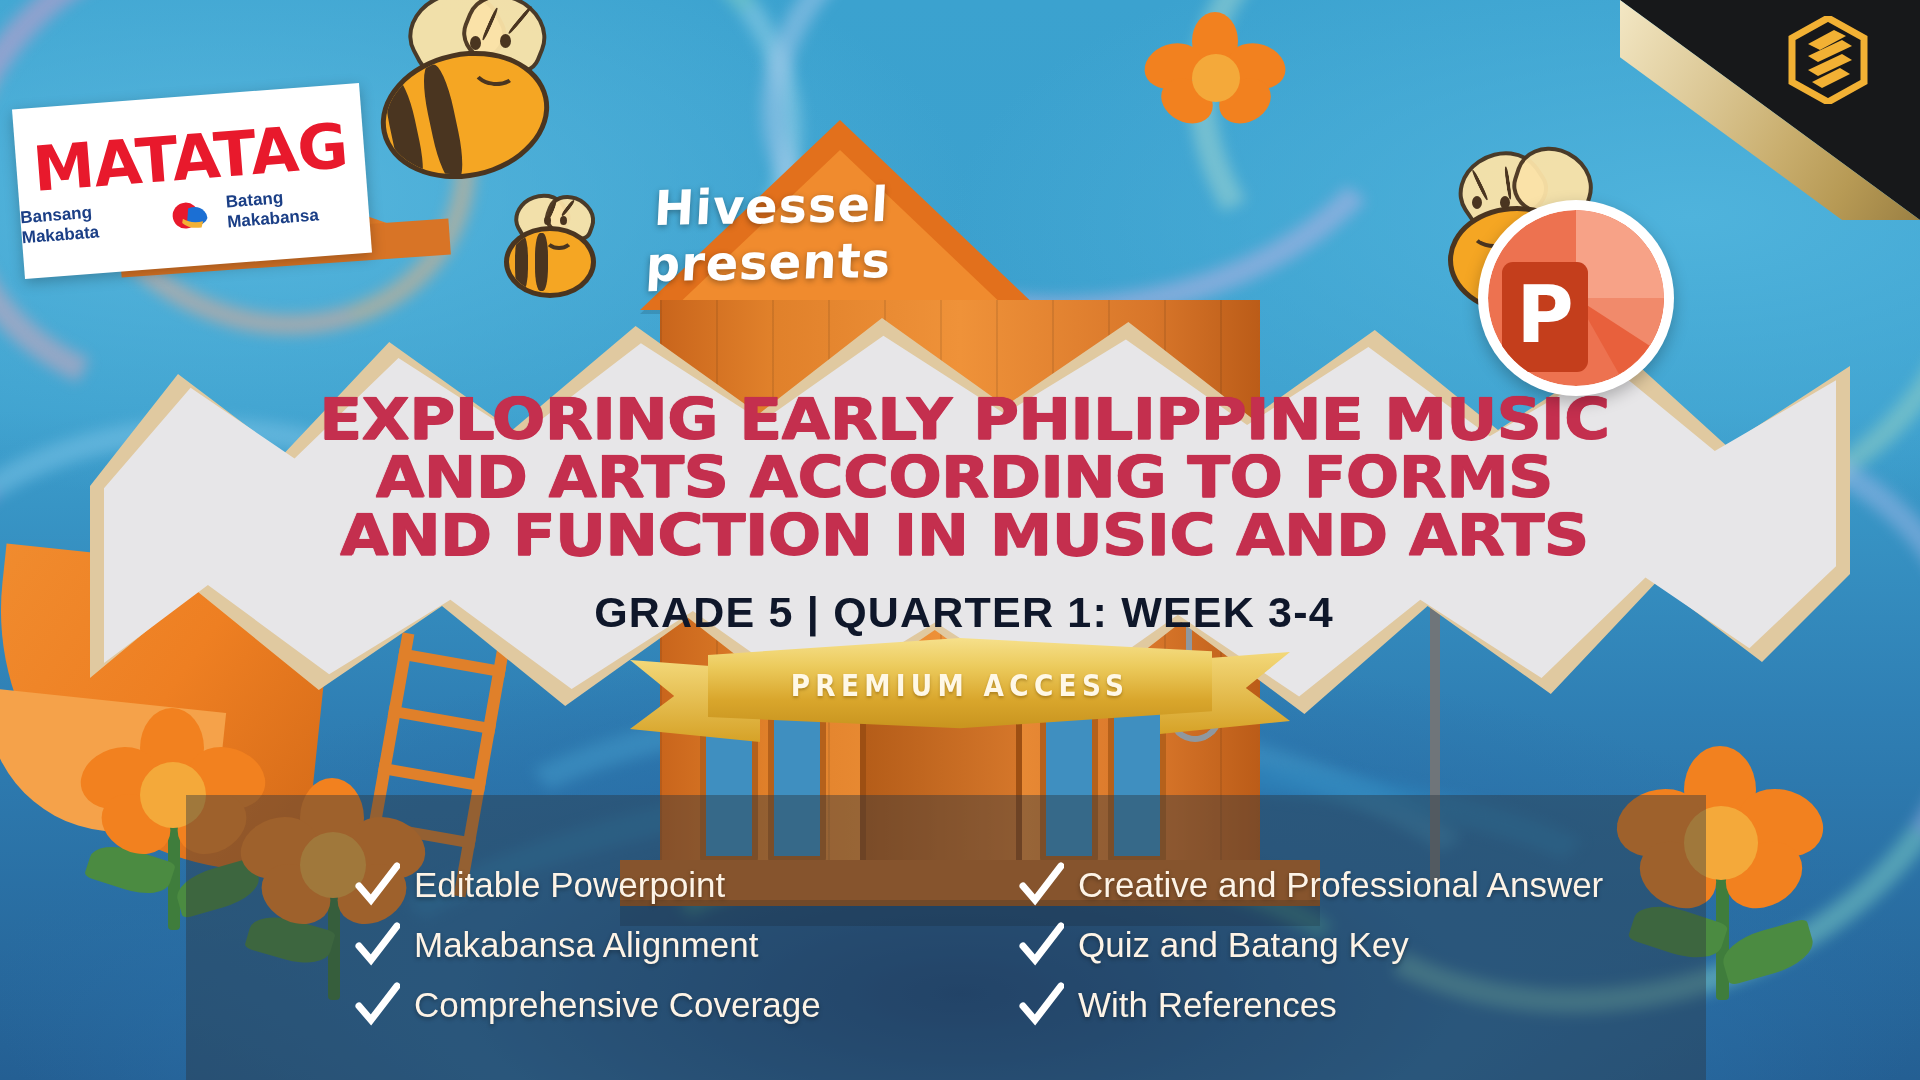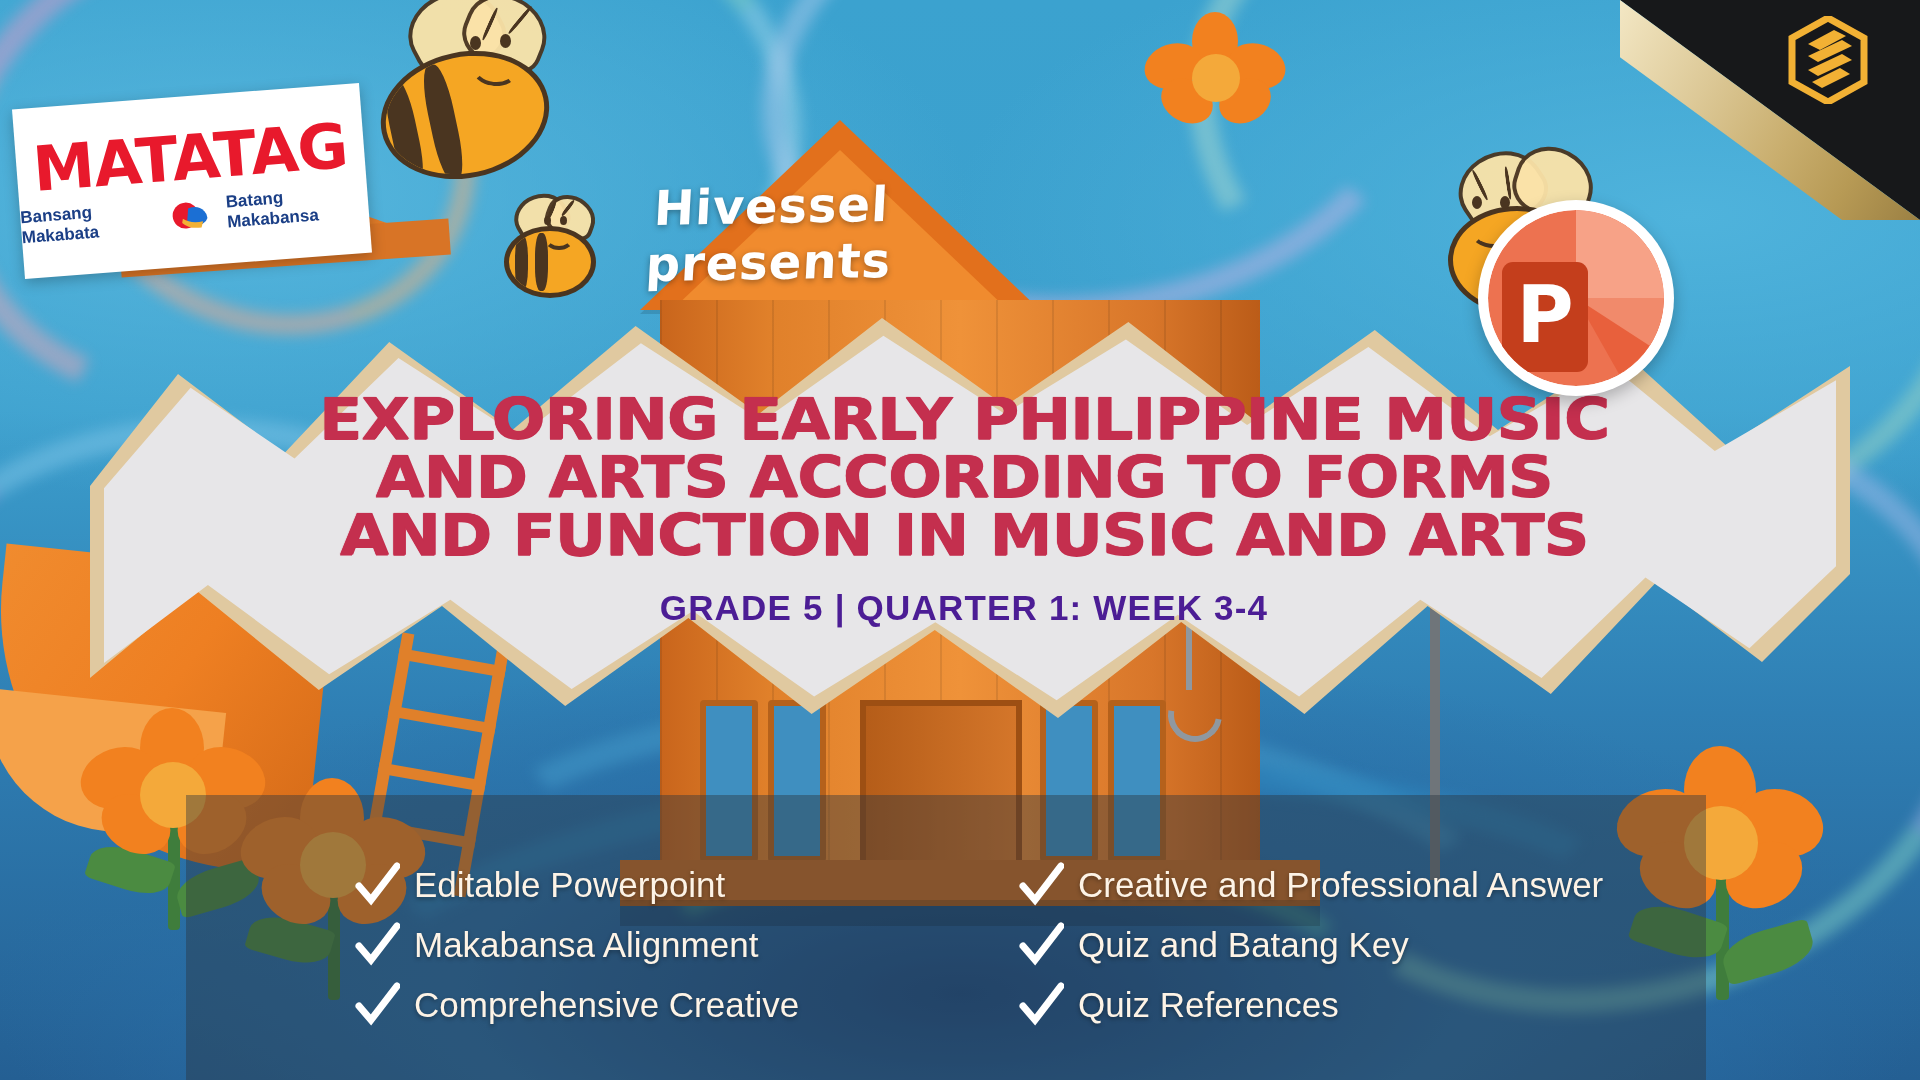--- a/index.html
+++ b/index.html
@@ -119,22 +119,22 @@
   .banner-outer{position:absolute;inset:0;background:#e0c9a0;
     clip-path:polygon(0% 42%, 5% 14%, 11% 34%, 17% 6%, 24% 28%, 31% 2%, 38% 24%, 45% 0%, 52% 22%, 59% 1%, 66% 25%, 73% 3%, 80% 28%, 87% 8%, 93% 32%, 100% 12%, 100% 64%, 95% 86%, 89% 66%, 83% 94%, 76% 72%, 69% 99%, 62% 76%, 55% 100%, 48% 78%, 41% 99%, 34% 75%, 27% 97%, 20% 72%, 13% 93%, 6% 68%, 0% 90%);}
   .banner-inner{position:absolute;left:14px;top:14px;right:14px;bottom:14px;background:#e7e6e8;
     clip-path:polygon(0% 42%, 5% 15%, 11% 34%, 17% 7%, 24% 28%, 31% 3%, 38% 24%, 45% 1%, 52% 22%, 59% 2%, 66% 25%, 73% 4%, 80% 28%, 87% 9%, 93% 32%, 100% 13%, 100% 63%, 95% 85%, 89% 66%, 83% 93%, 76% 72%, 69% 98%, 62% 76%, 55% 99%, 48% 78%, 41% 98%, 34% 75%, 27% 96%, 20% 72%, 13% 92%, 6% 68%, 0% 89%);}
 
   .banner-text{position:absolute;left:0;right:12px;top:0;text-align:center;}
   .ttl{font-family:"DejaVu Sans",sans-serif;font-weight:bold;color:#c42f4e;
        font-size:57px;line-height:1.02;letter-spacing:-0.5px;
        transform:scaleX(1.10);transform-origin:center;
        text-shadow:0 0 1px #c42f4e,1px 0 0 #c42f4e,0 1px 0 #c42f4e;}
-  .subttl{font-family:"Liberation Sans",sans-serif;font-weight:bold;color:#4c1d95;
-       font-size:35px;letter-spacing:1.2px;}
+  .subttl{font-family:"Liberation Sans",sans-serif;font-weight:bold;color:#0f172a;
+       font-size:43px;letter-spacing:1.2px;}
 
   
   .ribbon{position:absolute;left:630px;top:638px;width:660px;height:110px;}
   .rb-tail{position:absolute;width:130px;height:82px;background:linear-gradient(180deg,#f3d879,#d6a227);}
   .rb-tail.l{left:0;top:22px;clip-path:polygon(0 0,100% 12%,100% 100%,0 84%,34% 44%);}
   .rb-tail.r{right:0;top:14px;clip-path:polygon(0 12%,100% 0,66% 44%,100% 84%,0 100%);}
   .rb-main-bg{position:absolute;left:78px;top:0px;width:504px;height:94px;
     background:linear-gradient(180deg,#f6e08b 0%,#eccb5d 30%,#d9a62c 66%,#c6921d 100%);
     clip-path:polygon(0 18%,50% 0%,100% 14%,100% 78%,50% 96%,0 84%);}
   .rb-label{position:absolute;left:78px;top:0;width:504px;height:94px;display:flex;align-items:center;justify-content:center;
@@ -324,20 +324,26 @@
     <div class="banner-outer"></div>
     <div class="banner-inner"></div>
     <div class="banner-text" style="top:72px">
       <div class="ttl">EXPLORING EARLY PHILIPPINE MUSIC</div>
       <div class="ttl">AND ARTS ACCORDING TO FORMS</div>
       <div class="ttl">AND FUNCTION IN MUSIC AND ARTS</div>
       <div class="subttl" style="margin-top:24px">GRADE 5 | QUARTER 1: WEEK 3-4</div>
     </div>
   </div>
 
+  <div class="ribbon">
+    <div class="rb-tail l"></div>
+    <div class="rb-tail r"></div>
+    <div class="rb-main-bg"></div>
+    <div class="rb-label">PREMIUM ACCESS</div>
+  </div>
 
   <div class="ppt">
     <div class="ppt-in">
       <svg viewBox="0 0 176 176" width="176" height="176">
         <circle cx="88" cy="88" r="88" fill="#ed7250"></circle>
         <path d="M88 0 A88 88 0 0 1 176 88 L88 88 Z" fill="#f7a287"></path>
         <path d="M176 88 A88 88 0 0 1 131 164 L88 88 Z" fill="#e8603c"></path>
         <path d="M88 88 L176 88 A88 88 0 0 1 162 136 L88 88 Z" fill="#f18a6b"></path>
         <rect x="14" y="52" width="86" height="110" rx="11" fill="#c43e1c"></rect>
         <text x="57" y="132" text-anchor="middle" fill="#ffffff" font-family="DejaVu Sans, sans-serif" font-size="78" font-weight="bold">P</text>
@@ -357,41 +363,41 @@
       <div class="fitem">
         <svg class="chk" viewBox="0 0 46 46">
             <path d="M5 24 L17 38 L43 4" stroke="#ffffff" stroke-width="7" fill="none" stroke-linecap="round"></path>
           </svg>
         <span>Makabansa Alignment</span>
       </div>
       <div class="fitem">
         <svg class="chk" viewBox="0 0 46 46">
             <path d="M5 24 L17 38 L43 4" stroke="#ffffff" stroke-width="7" fill="none" stroke-linecap="round"></path>
           </svg>
-        <span>Comprehensive Creative</span>
+        <span>Comprehensive Coverage</span>
       </div>
     </div>
     <div class="fcol right">
       <div class="fitem">
         <svg class="chk" viewBox="0 0 46 46">
             <path d="M5 24 L17 38 L43 4" stroke="#ffffff" stroke-width="7" fill="none" stroke-linecap="round"></path>
           </svg>
         <span>Creative and Professional Answer</span>
       </div>
       <div class="fitem">
         <svg class="chk" viewBox="0 0 46 46">
             <path d="M5 24 L17 38 L43 4" stroke="#ffffff" stroke-width="7" fill="none" stroke-linecap="round"></path>
           </svg>
         <span>Quiz and Batang Key</span>
       </div>
       <div class="fitem">
         <svg class="chk" viewBox="0 0 46 46">
             <path d="M5 24 L17 38 L43 4" stroke="#ffffff" stroke-width="7" fill="none" stroke-linecap="round"></path>
           </svg>
-        <span>Quiz References</span>
+        <span>With References</span>
       </div>
     </div>
   </div>
 
   <div class="corner">
     <div class="corner-black"></div>
     <div class="corner-fold"></div>
     <span class="hexlogo">
       <svg viewBox="0 0 80 88" width="80" height="88">
         <path d="M40 2 L76 22 L76 66 L40 86 L4 66 L4 22 Z" fill="none" stroke="#f2b134" stroke-width="7"></path>

